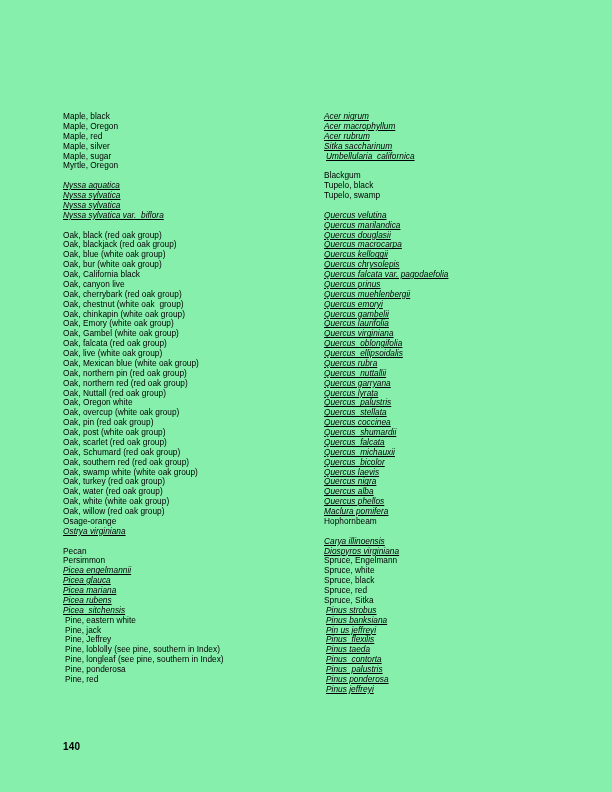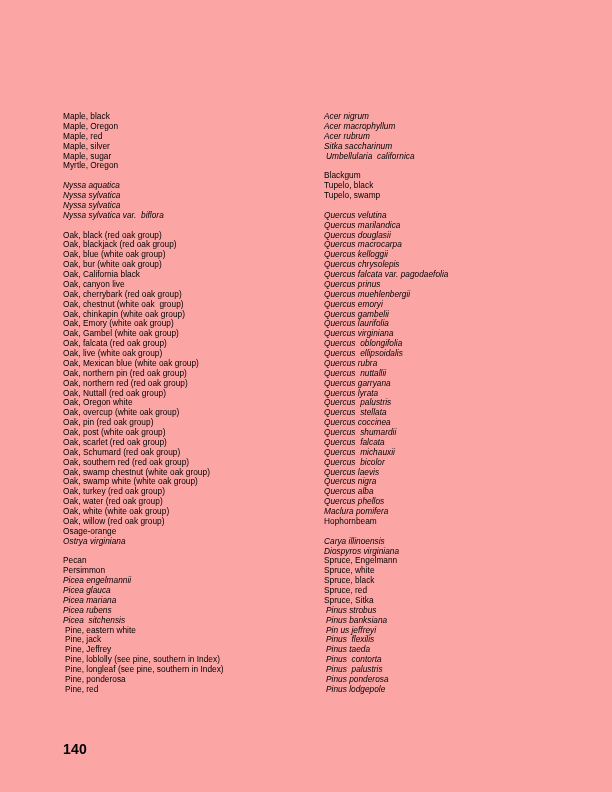--- a/index.html
+++ b/index.html
@@ -14,21 +14,21 @@
     font-family: "Liberation Sans", sans-serif;
     color: #000000;
     overflow: hidden;
   }
   #page {
     position: absolute;
     left: 0;
     top: 0;
     width: 612px;
     height: 792px;
-    background: #fca5a5;
+    background: #86efac;
   }
   .columns {
     position: absolute;
     left: 0;
     top: 112px;
     width: 612px;
   }
   .col {
     position: absolute;
     top: 0;
@@ -37,32 +37,33 @@
   .col-right { left: 324px; width: 275px; }
 
   .entry {
     font-size: 8.3px;
     line-height: 9.88px;
     white-space: pre;
     letter-spacing: 0.02px;
   }
   .entry.sci {
     font-style: italic;
+    text-decoration: underline;
   }
   .entry.ind {
     padding-left: 2px;
   }
   .spacer {
     height: 9.88px;
   }
   .page-number {
     position: absolute;
     left: 63px;
     top: 741px;
-    font-size: 14px;
+    font-size: 10px;
     font-weight: bold;
     letter-spacing: 0.2px;
   }
 </style>
 </head>
 <body>
 
 <div id="page">
 
   <div class="columns">
@@ -96,21 +97,20 @@
         <div class="entry">Oak, northern pin (red oak group)</div>
         <div class="entry">Oak, northern red (red oak group)</div>
         <div class="entry">Oak, Nuttall (red oak group)</div>
         <div class="entry">Oak, Oregon white</div>
         <div class="entry">Oak, overcup (white oak group)</div>
         <div class="entry">Oak, pin (red oak group)</div>
         <div class="entry">Oak, post (white oak group)</div>
         <div class="entry">Oak, scarlet (red oak group)</div>
         <div class="entry">Oak, Schumard (red oak group)</div>
         <div class="entry">Oak, southern red (red oak group)</div>
-        <div class="entry">Oak, swamp chestnut (white oak group)</div>
         <div class="entry">Oak, swamp white (white oak group)</div>
         <div class="entry">Oak, turkey (red oak group)</div>
         <div class="entry">Oak, water (red oak group)</div>
         <div class="entry">Oak, white (white oak group)</div>
         <div class="entry">Oak, willow (red oak group)</div>
         <div class="entry">Osage-orange</div>
         <div class="entry sci">Ostrya virginiana</div>
         <div class="spacer"></div>
         <div class="entry">Pecan</div>
         <div class="entry">Persimmon</div>
@@ -179,19 +179,19 @@
         <div class="entry">Spruce, red</div>
         <div class="entry">Spruce, Sitka</div>
         <div class="entry sci ind">Pinus strobus</div>
         <div class="entry sci ind">Pinus banksiana</div>
         <div class="entry sci ind">Pin us jeffreyi</div>
         <div class="entry sci ind">Pinus  flexilis</div>
         <div class="entry sci ind">Pinus taeda</div>
         <div class="entry sci ind">Pinus  contorta</div>
         <div class="entry sci ind">Pinus  palustris</div>
         <div class="entry sci ind">Pinus ponderosa</div>
-        <div class="entry sci ind">Pinus lodgepole</div>
+        <div class="entry sci ind">Pinus jeffreyi</div>
       </div>
   </div>
 
   <div class="page-number">140</div>
 
 </div>
 
 </body></html>

